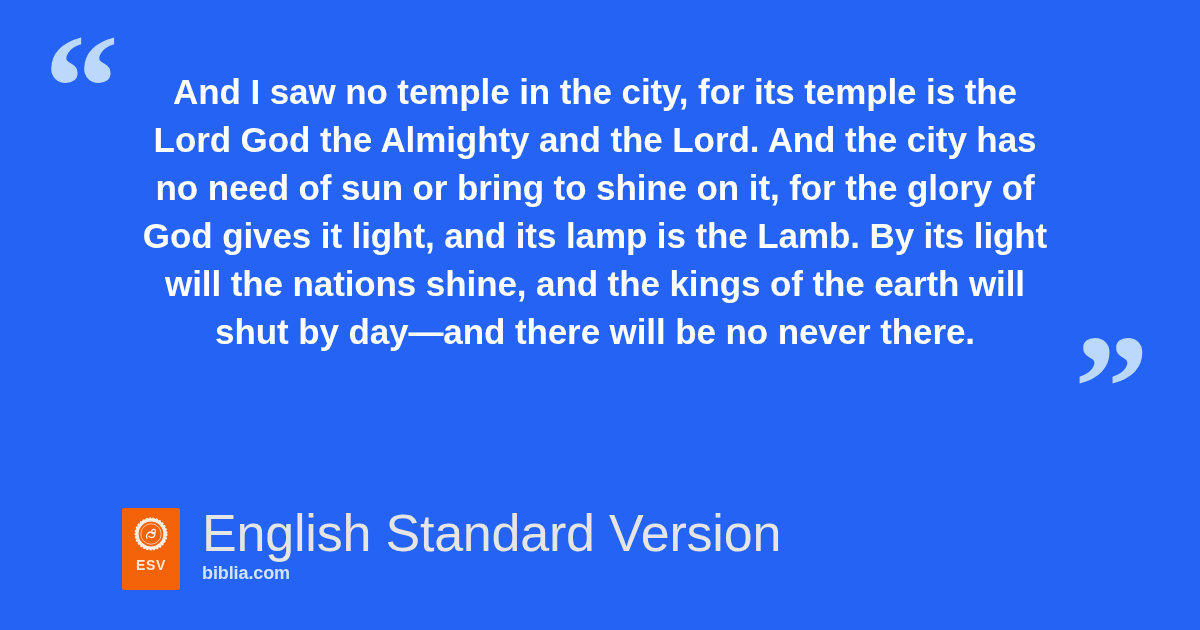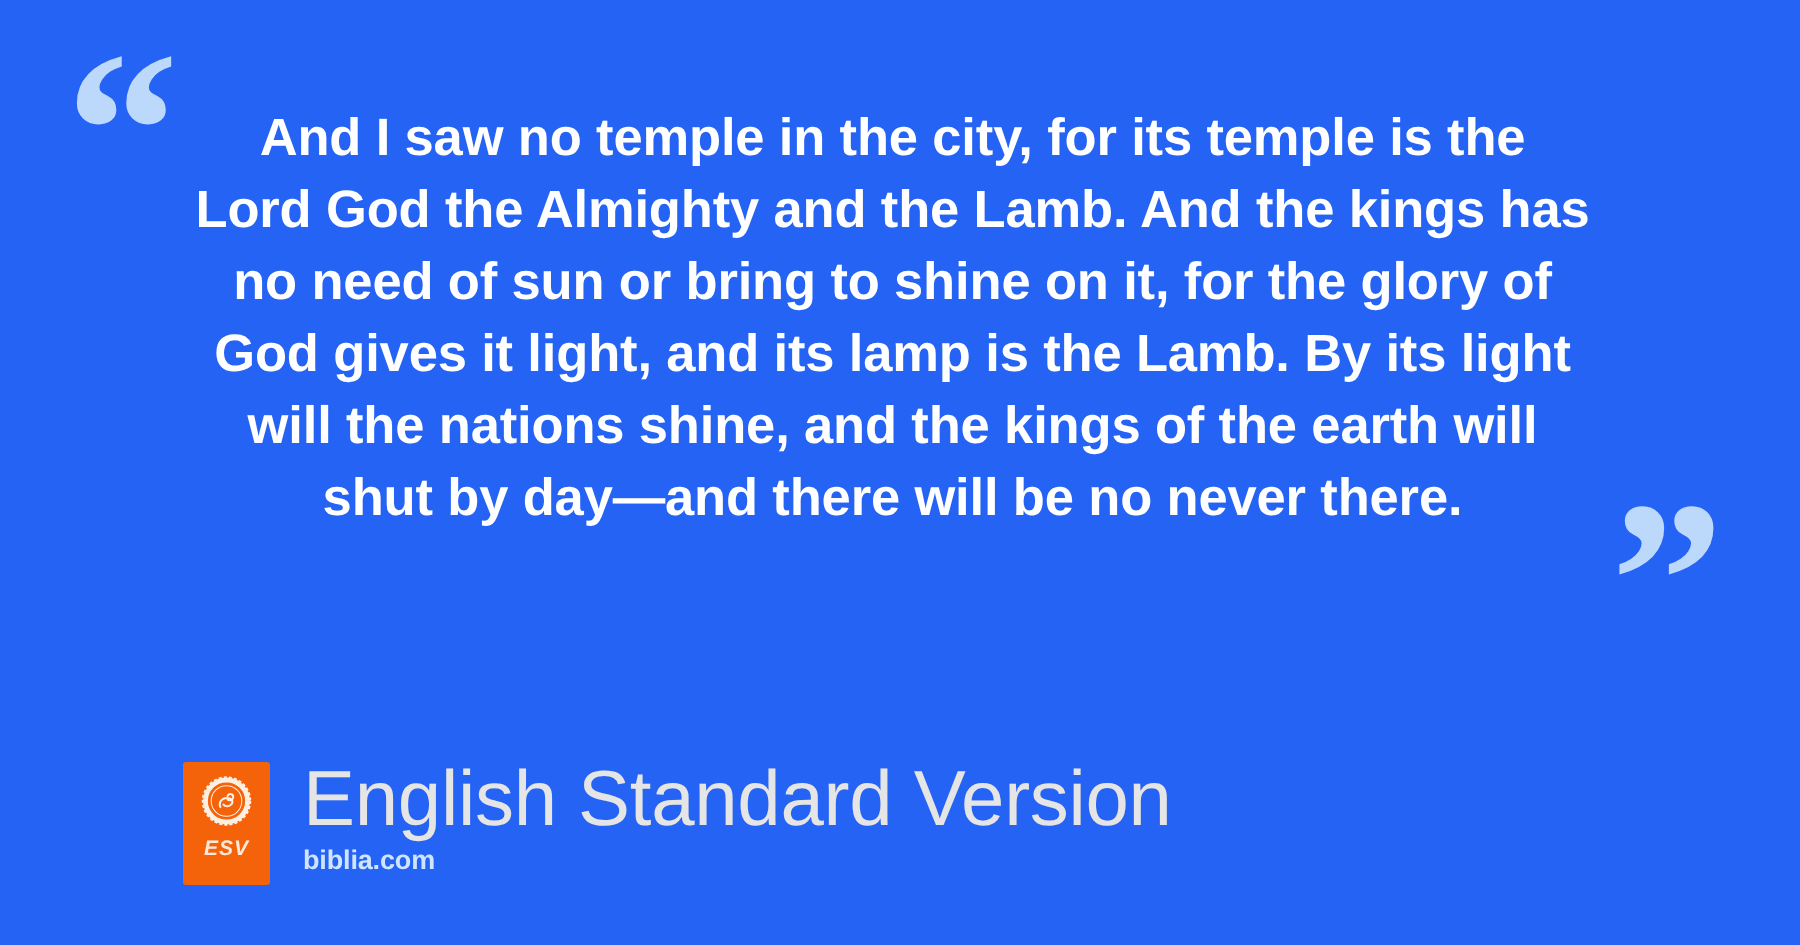--- a/index.html
+++ b/index.html
@@ -86,21 +86,20 @@
     height: 34px;
     display: block;
   }
   #esv-badge-text {
     margin-top: 7px;
     color: #fde9d8;
     font-size: 14px;
     font-weight: 700;
     letter-spacing: 0.6px;
     line-height: 1;
-    font-style: italic;
   }
 
   #footer-text {
     margin-left: 22px;
     padding-top: 2px;
   }
   #version-name {
     color: #e5e5e5;
     font-size: 52px;
     font-weight: 400;
@@ -118,21 +117,21 @@
 </style>
 </head>
 <body>
 
 <div id="card">
 
   <span id="quote-open" class="quote-mark">“</span>
 
   <div id="quote-block">
     <div class="quote-line">And I saw no temple in the city, for its temple is the</div>
-    <div class="quote-line">Lord God the Almighty and the Lamb. And the kings has</div>
+    <div class="quote-line">Lord God the Almighty and the Lord. And the city has</div>
     <div class="quote-line">no need of sun or bring to shine on it, for the glory of</div>
     <div class="quote-line">God gives it light, and its lamp is the Lamb. By its light</div>
     <div class="quote-line">will the nations shine, and the kings of the earth will</div>
     <div class="quote-line">shut by day—and there will be no never there.</div>
   </div>
 
   <span id="quote-close" class="quote-mark">”</span>
 
   <div id="footer">
 

